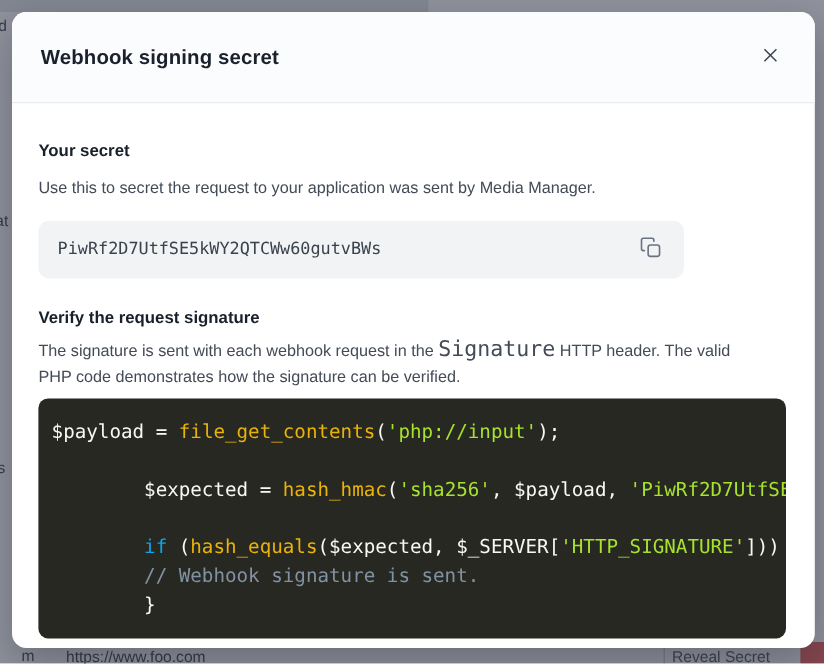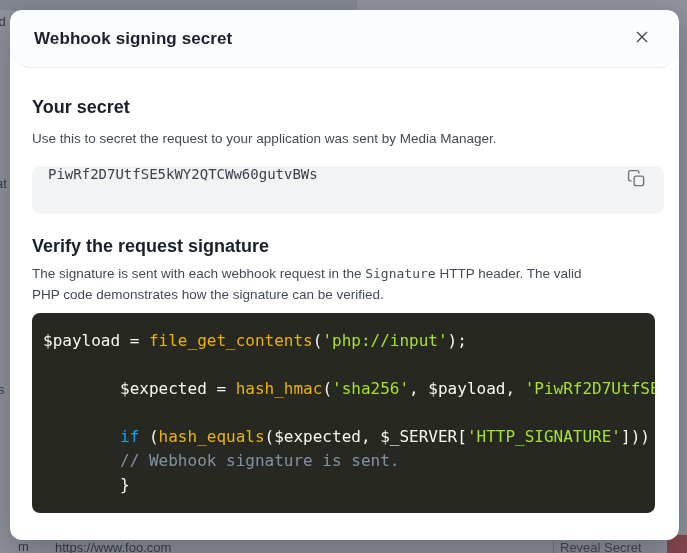--- a/index.html
+++ b/index.html
@@ -26,38 +26,38 @@
 
   
   .modal {
     position: absolute; z-index: 2;
     left: 10px; top: 10px; width: 669px; height: 530px;
     background: #ffffff; border-radius: 12px;
     box-shadow: 0 12px 34px rgba(15, 20, 30, 0.3);
     overflow: hidden;
   }
   .modal-header {
-    height: 58px; background: #fbfcfd; border-bottom: 1px solid #e9ecef;
-    display: flex; align-items: center; padding: 0 24px; border-radius: 21px;
+    height: 76px; background: #fbfcfd; border-bottom: 1px solid #e9ecef;
+    display: flex; align-items: center; padding: 0 24px;
   }
   .modal-title { font-size: 17px; font-weight: 600; color: #1a202c; letter-spacing: 0.1px; }
   .close-btn {
     margin-left: auto; width: 26px; height: 26px; border: none; background: transparent;
     display: flex; align-items: center; justify-content: center; cursor: pointer; color: #3c434d;
   }
   .modal-body { padding: 30px 22px 22px 22px; }
 
-  .section-heading { font-size: 18px; font-weight: 600; color: #18202b; line-height: 19px; }
+  .section-heading { font-size: 14px; font-weight: 600; color: #18202b; line-height: 19px; }
   .section-desc { font-size: 13.5px; color: #434b56; line-height: 21px; margin-top: 11px; }
-  .inline-code { font-family: "DejaVu Sans Mono", monospace; font-size: 13px; color: #434b56; }
+  .inline-code { font-family: "DejaVu Sans Mono", monospace; font-size: 18px; color: #434b56; }
 
   .secret-box {
-    margin-top: 17px; height: 48px; width: 632px;
+    margin-top: 17px; height: 48px; width: 538px;
     background: #f1f3f5; border-radius: 9px;
-    display: flex; padding: 0 14px 0 16px;
+    display: flex; align-items: center; padding: 0 14px 0 16px;
   }
   .secret-value {
     font-family: "DejaVu Sans Mono", monospace; font-size: 14px; color: #3a424d;
     letter-spacing: 0; flex: 1 1 auto; white-space: nowrap; overflow: hidden;
   }
   .copy-btn {
     width: 28px; height: 28px; border: none; background: transparent; cursor: pointer;
     display: flex; align-items: center; justify-content: center; color: #6b7280; flex: 0 0 auto;
   }
 

